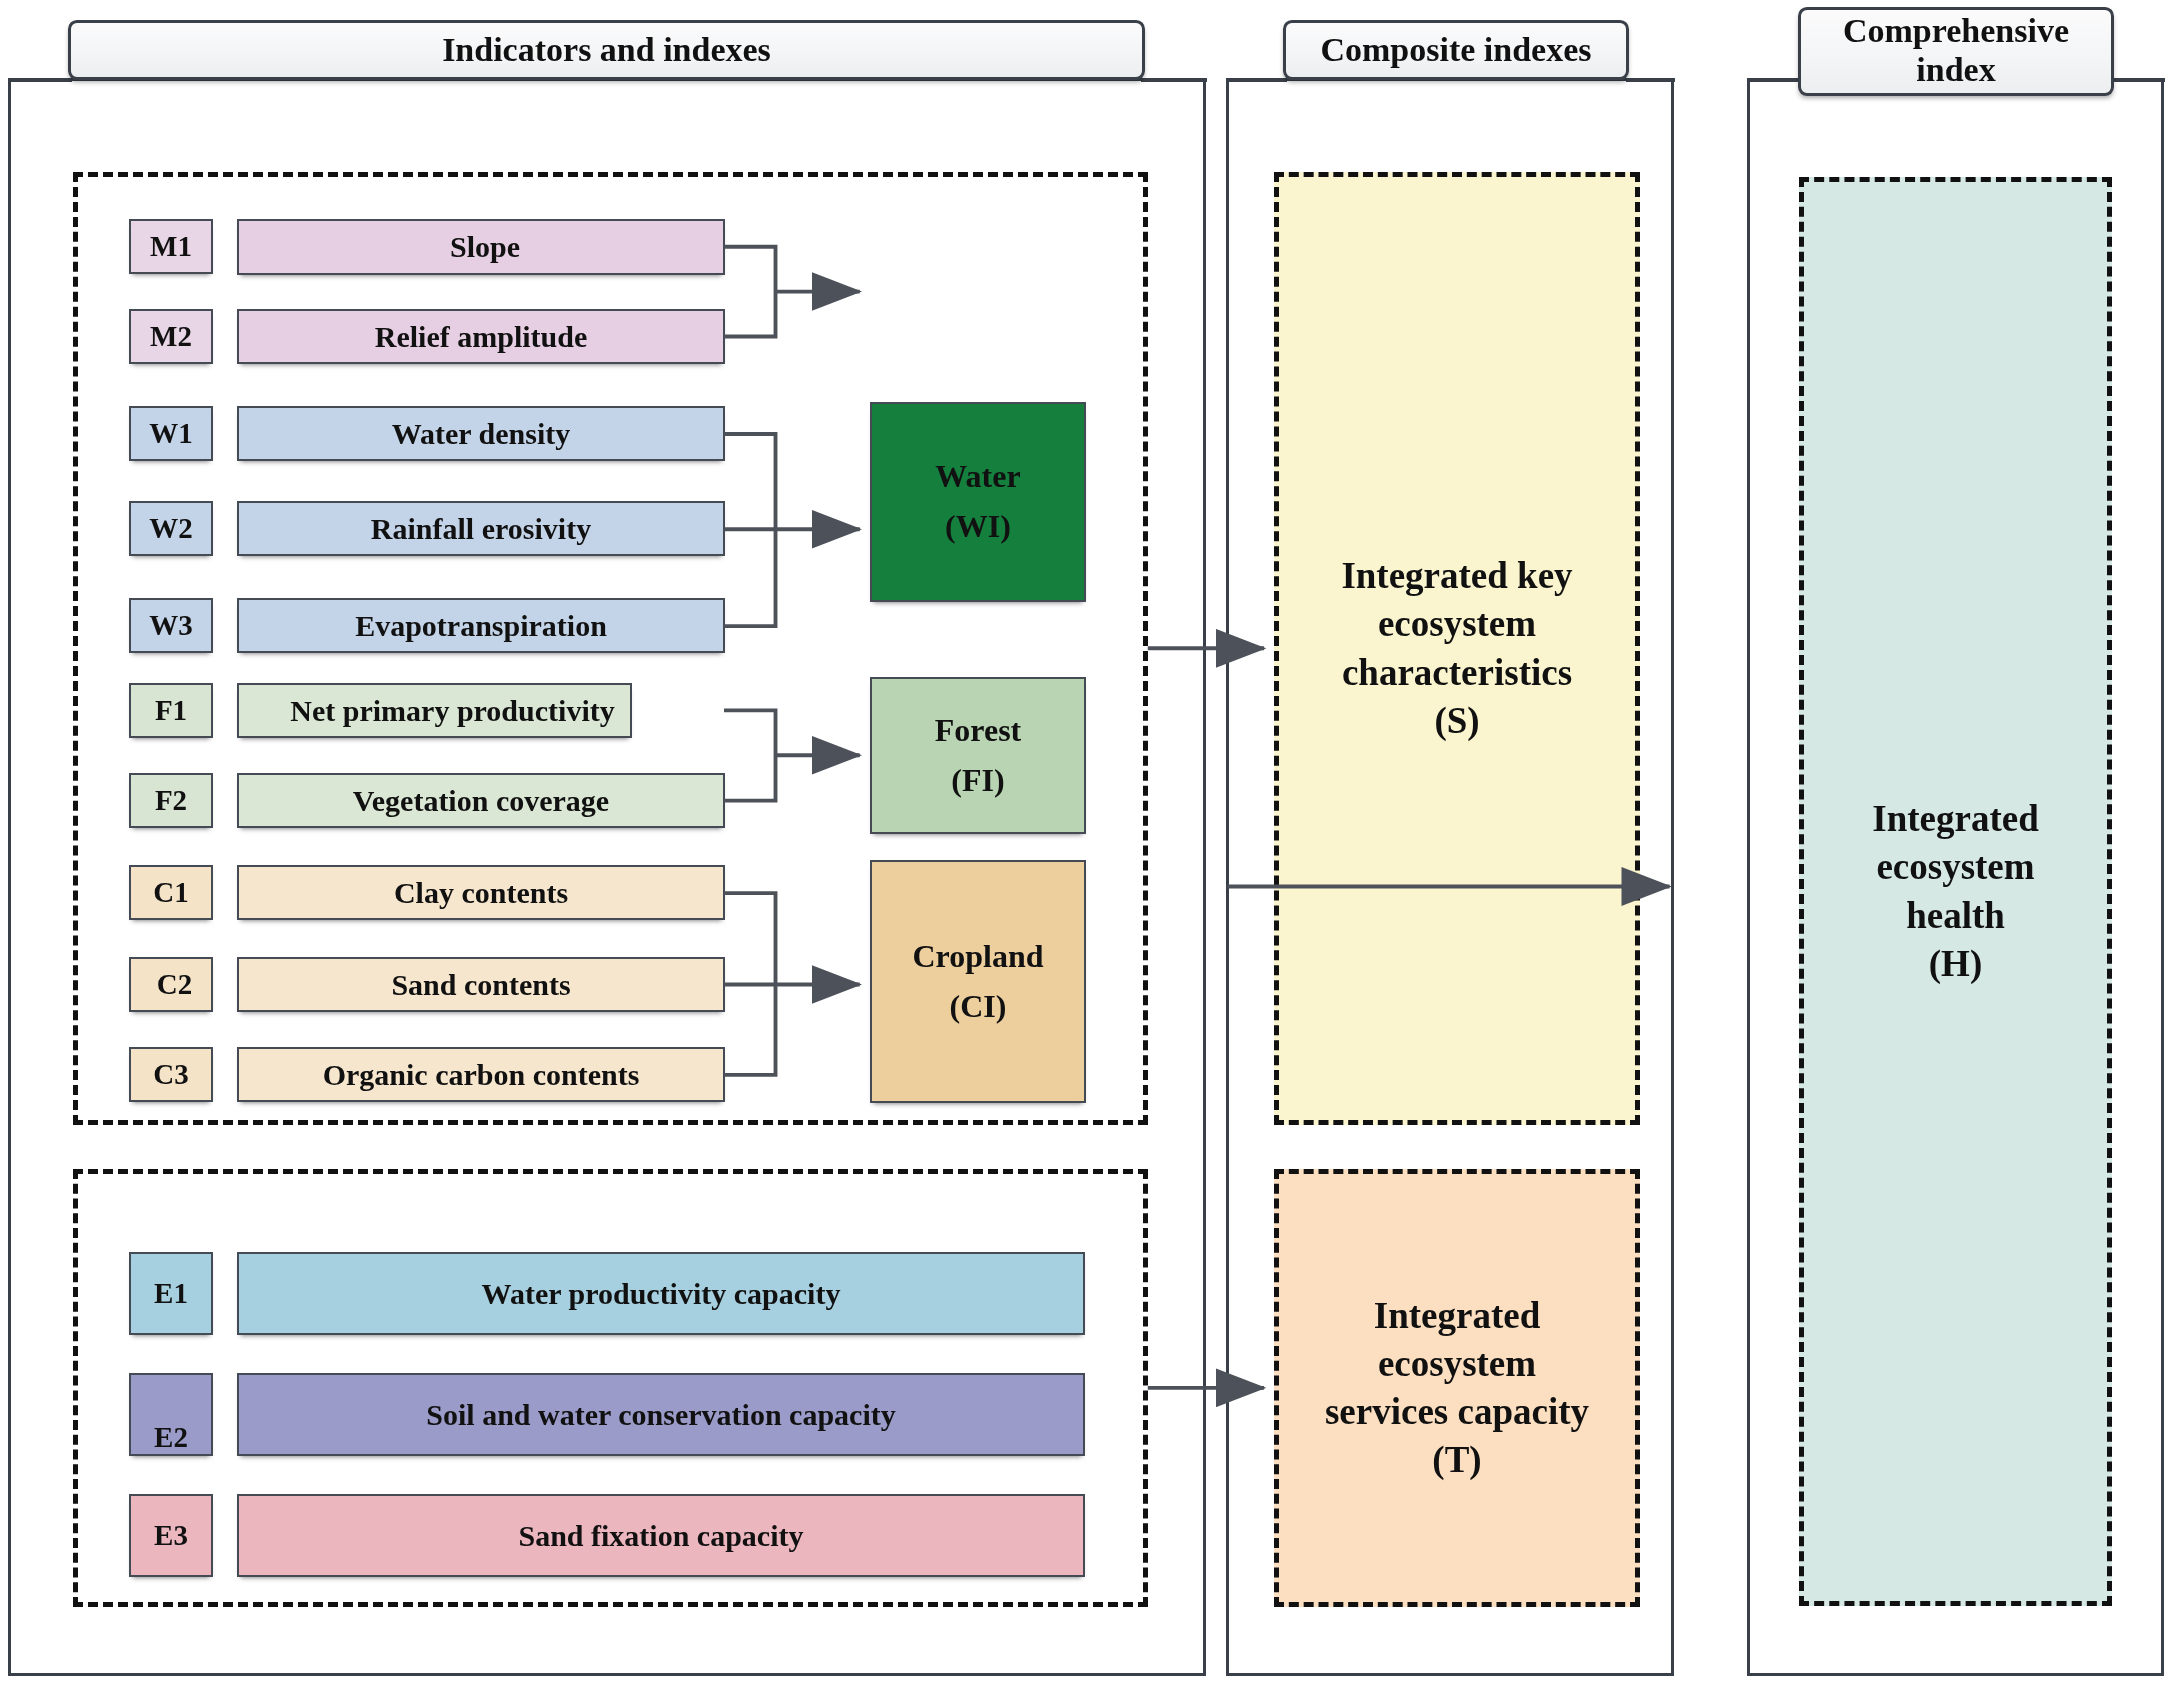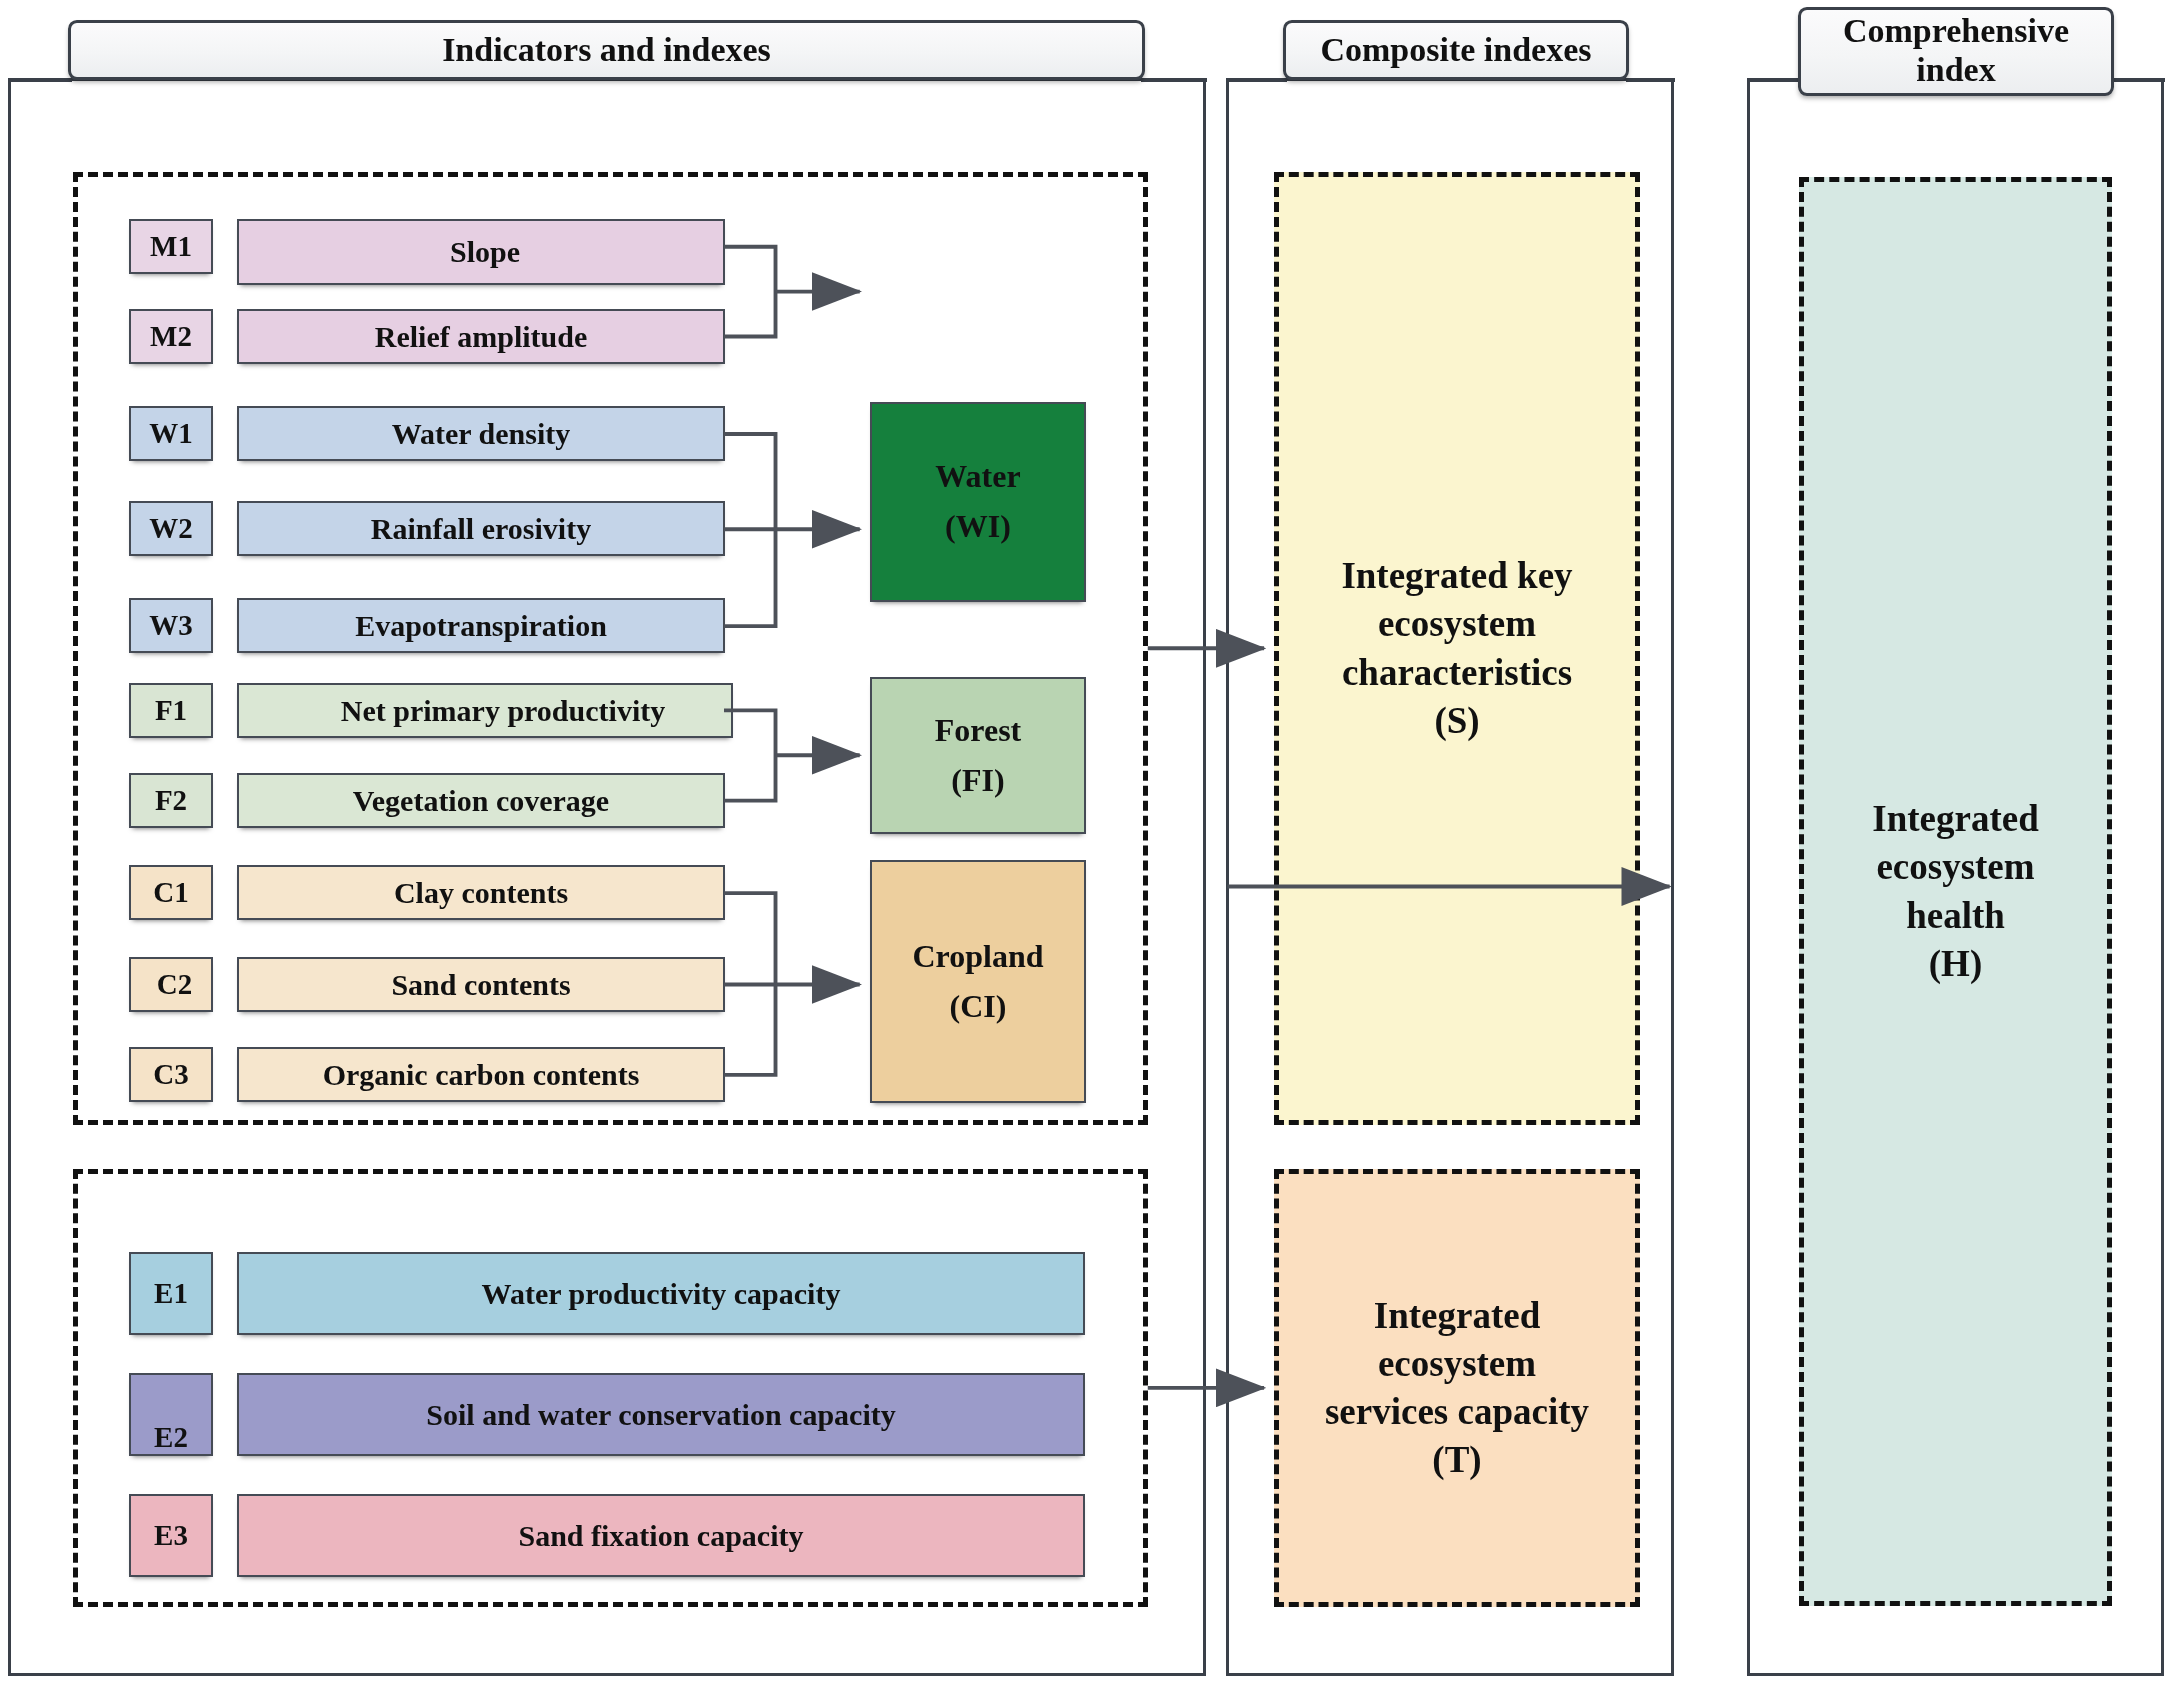--- a/index.html
+++ b/index.html
@@ -117,21 +117,21 @@
   <div class="headerbox" style="left:1798px; top:6.6px; width:316px; height:89px; font-size:34px; flex-direction:column;">
     <span>Comprehensive</span>
     <span>index</span>
   </div>
 
   <div class="dashgroup" style="left:73px; top:172px; width:1075px; height:953px;"></div>
 
   <div class="chip" style="left:129px; top:219px; width:84px; height:55px; background:#e8d5e5;">
     <span>M1</span>
   </div>
-  <div class="bar" style="left:237px; top:219px; width:488px; height:66px; background:#e6cfe2;padding-left:8px;">
+  <div class="bar" style="left:237px; top:219px; width:488px; height:56px; background:#e6cfe2;padding-left:8px;">
     <span>Slope</span>
   </div>
 
   <div class="chip" style="left:129px; top:309px; width:84px; height:55px; background:#e8d5e5;">
     <span>M2</span>
   </div>
   <div class="bar" style="left:237px; top:309px; width:488px; height:55px; background:#e6cfe2;">
     <span>Relief amplitude</span>
   </div>
 
@@ -158,21 +158,21 @@
   </div>
 
   <div class="idxbox" style="left:870px; top:402px; width:216px; height:200px; background:#15803d;font-family:Liberation Serif, serif;">
     <span>Water</span>
     <span>(WI)</span>
   </div>
 
   <div class="chip" style="left:129px; top:683px; width:84px; height:55px; background:#d9e5d3;">
     <span>F1</span>
   </div>
-  <div class="bar" style="left:237px; top:683px; width:496px; height:55px; background:#dae7d4;padding-left:36px;">
+  <div class="bar" style="left:237px; top:683px; width:395px; height:55px; background:#dae7d4;padding-left:36px;">
     <span>Net primary productivity</span>
   </div>
 
   <div class="chip" style="left:129px; top:773px; width:84px; height:55px; background:#d9e5d3;">
     <span>F2</span>
   </div>
   <div class="bar" style="left:237px; top:773px; width:488px; height:55px; background:#dae7d4;">
     <span>Vegetation coverage</span>
   </div>
 

